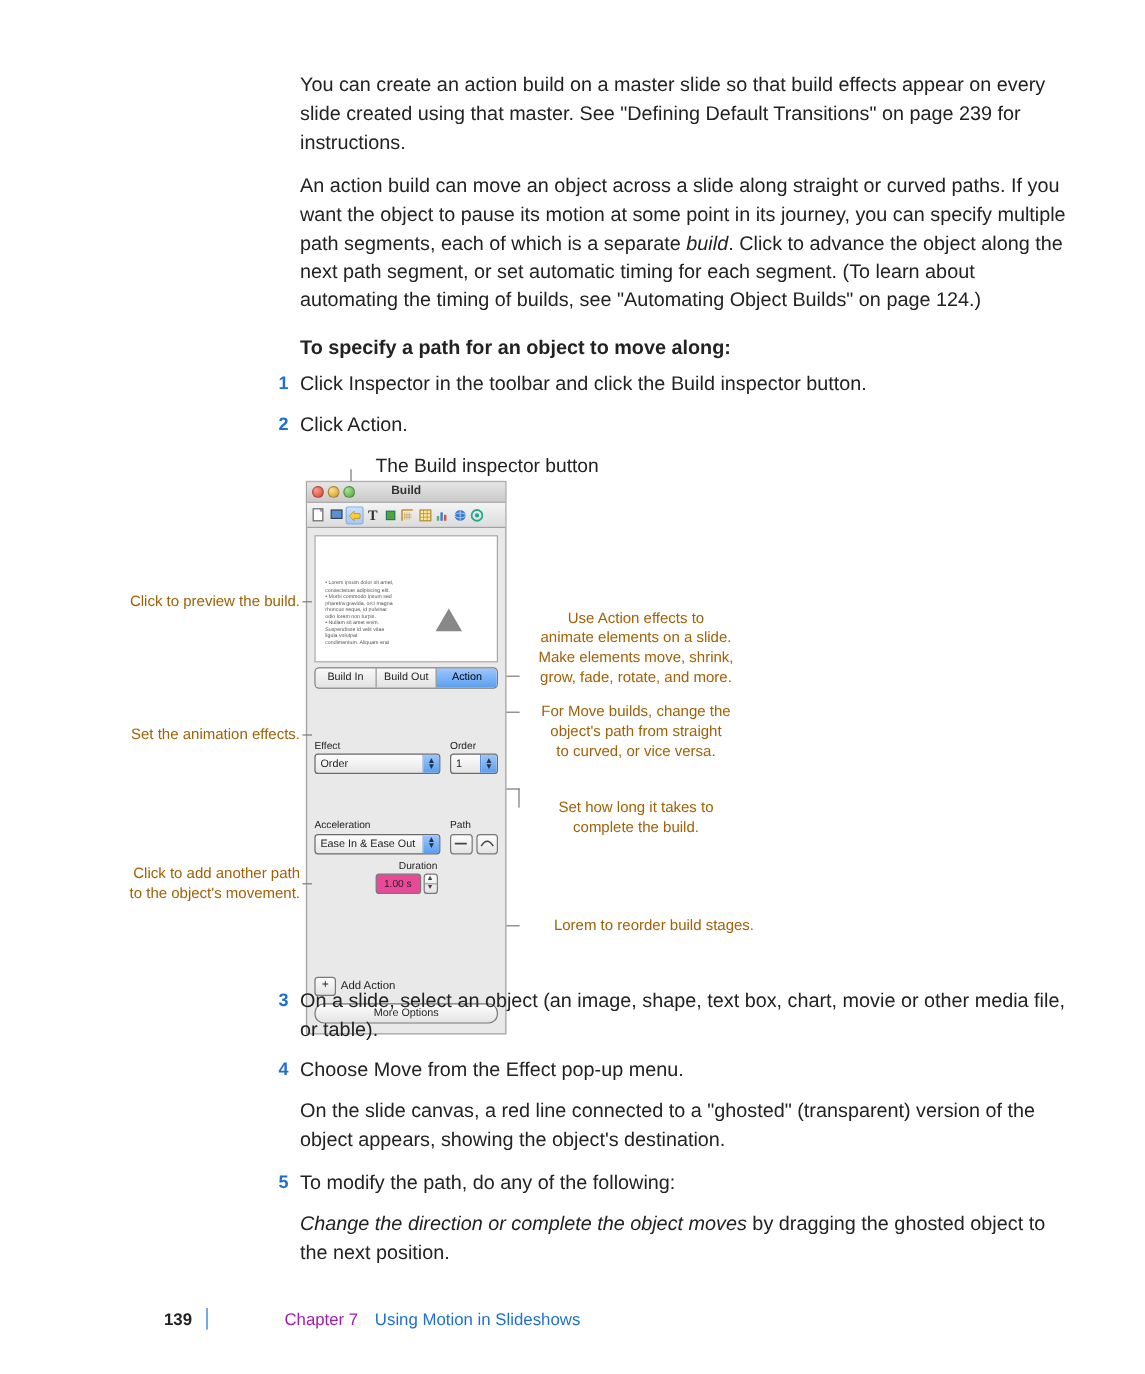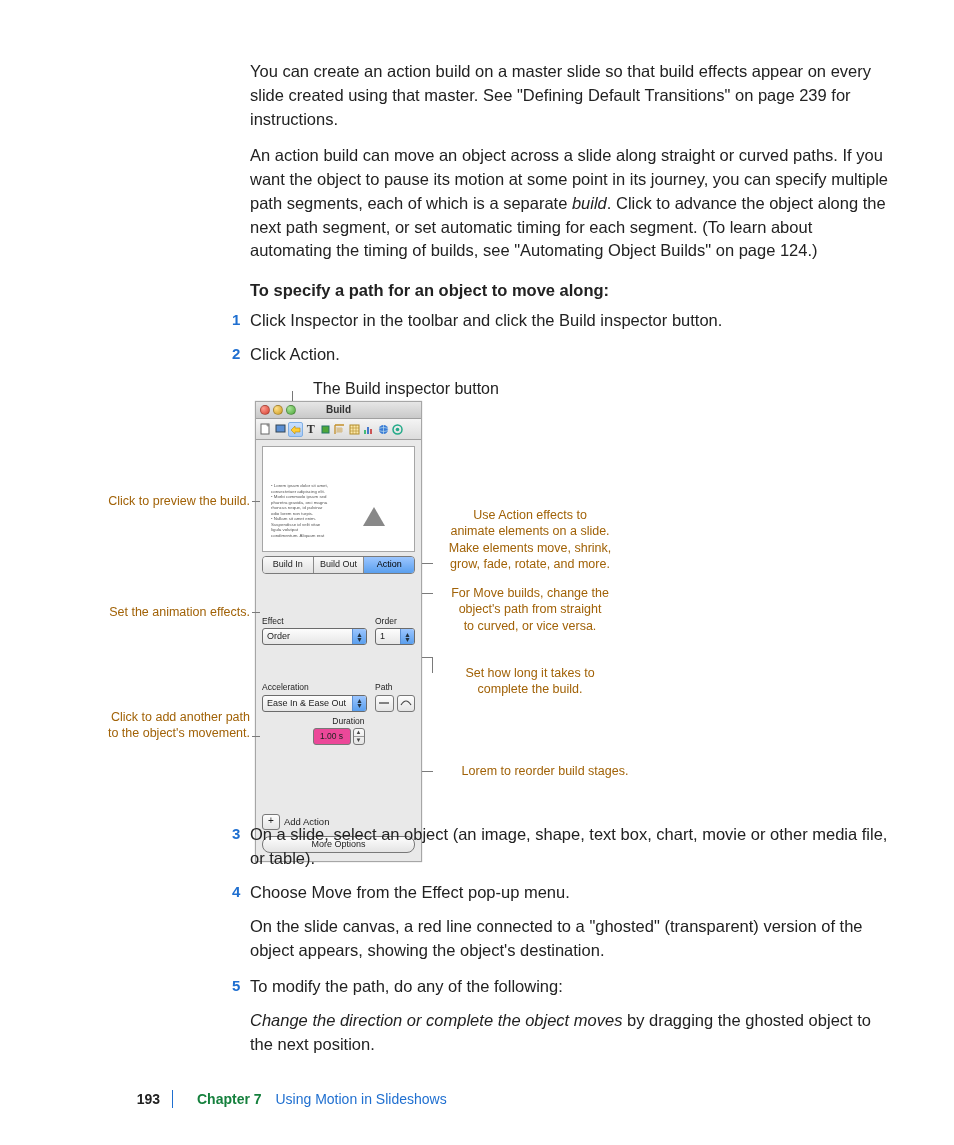--- a/index.html
+++ b/index.html
@@ -227,21 +227,21 @@
     position:absolute; left:0; bottom:36px; width:100%;
     display:flex; align-items:center;
   }
   .footer .pgno {
     width: 160px; text-align:right; font-size:14px; font-weight:600; color:#222;
   }
   .footer .bar {
     width:1px; height:18px; background:#1f6fd0; margin:0 24px 0 12px;
   }
   .footer .chap { font-size:14px; }
-  .footer .chap b { font-weight:700; color:#15803d; }
+  .footer .chap b { font-weight:400; color:#a21caf;margin-left:40px; }
   .footer .chap .name { color:#1f6fd0; margin-left:10px; }
 </style>
 </head>
 <body>
 
 <div class="page">
   <div class="content">
 
     <p>You can create an action build on a master slide so that build effects appear on every slide created using that master. See "Defining Default Transitions" on page 239 for instructions.</p>
 
@@ -424,21 +424,21 @@
           <div class="pill">More Options</div>
         </div>
       </div>
 
       <div class="callout left" style="left:-10px; top:116px; width:190px;">Click to preview the build.</div>
       <div class="lead" style="left:182px; top:124px; width:8px;"></div>
 
       <div class="callout left" style="left:-10px; top:227px; width:190px;">Set the animation effects.</div>
       <div class="lead" style="left:182px; top:235px; width:8px;"></div>
 
-      <div class="callout left" style="left:-10px; top:332px; width:190px;">
+      <div class="callout left" style="left:-10px; top:343px; width:190px;">
         <span>Click to add another path</span><br>
         <span>to the object's movement.</span>
       </div>
       <div class="lead" style="left:182px; top:359px; width:8px;"></div>
 
       <div class="callout right" style="left:365px; top:130px; width:190px;">
         <span>Use Action effects to</span><br>
         <span>animate elements on a slide.</span><br>
         <span>Make elements move, shrink,</span><br>
         <span>grow, fade, rotate, and more.</span>
@@ -479,20 +479,20 @@
         <span class="body">To modify the path, do any of the following:</span>
         <p class="sub">
           <span class="italic">Change the direction or complete the object moves</span><span> by dragging the ghosted object to the next position.</span>
         </p>
       </li>
     </ol>
 
   </div>
 
   <div class="footer">
-    <div class="pgno">193</div>
+    <div class="pgno">139</div>
     <div class="bar"></div>
     <div class="chap">
       <b>Chapter 7</b>
       <span class="name">Using Motion in Slideshows</span>
     </div>
   </div>
 </div>
 
 </body></html>

